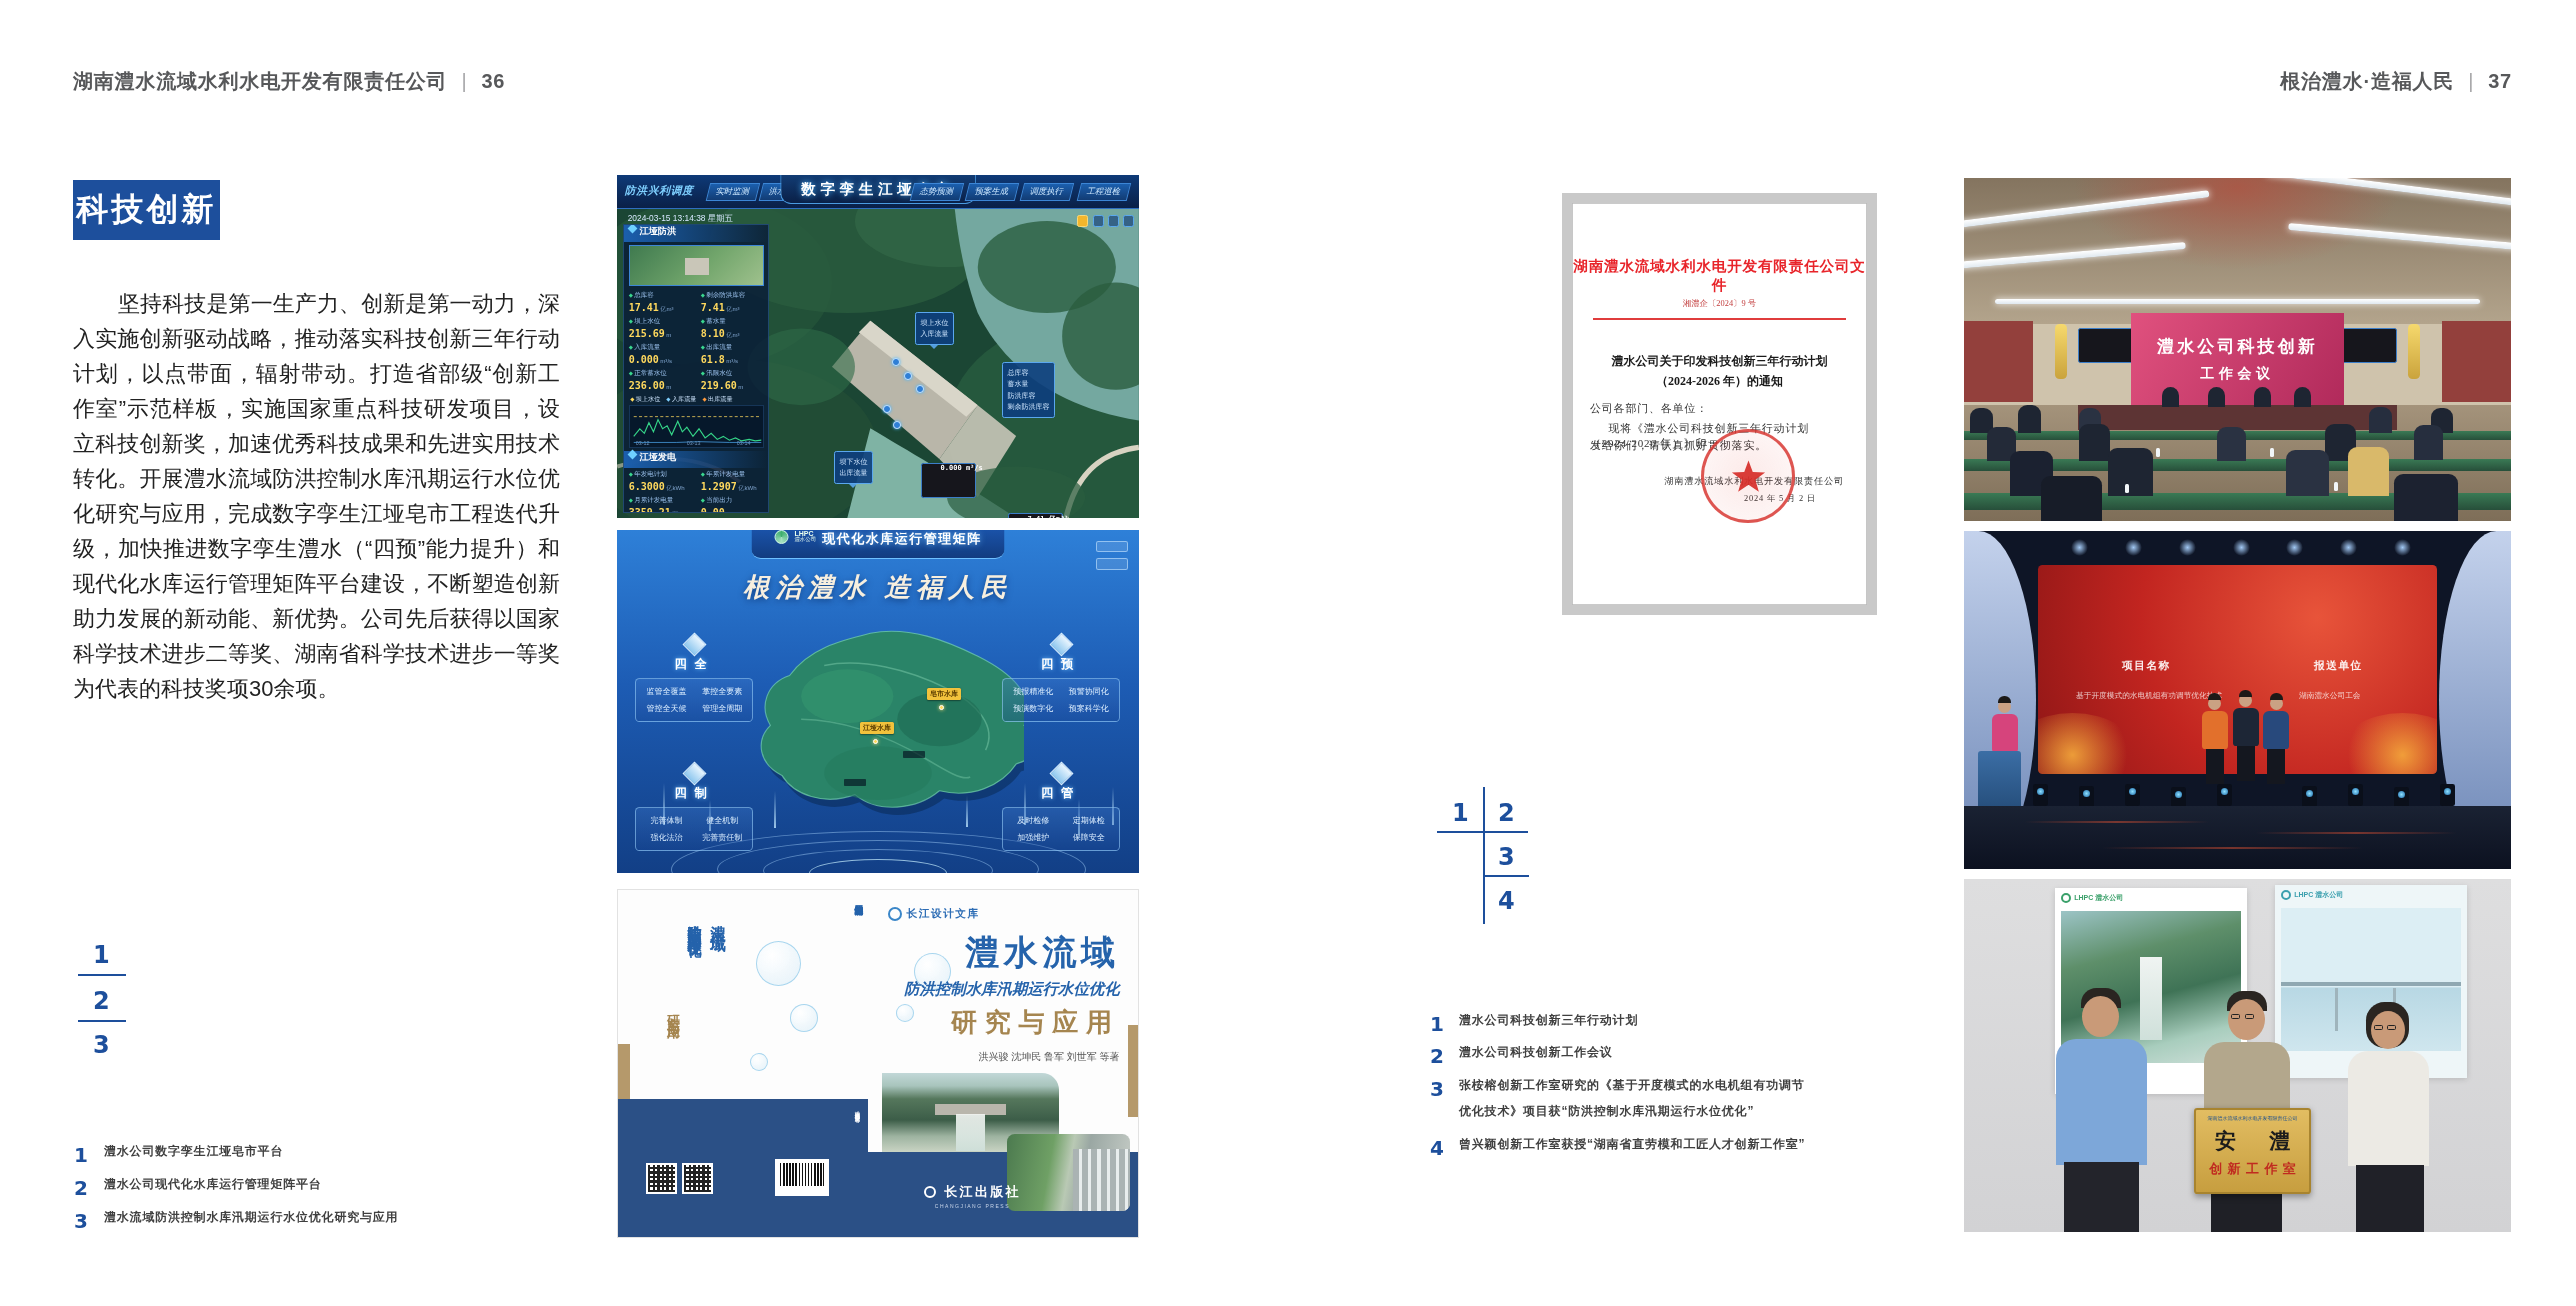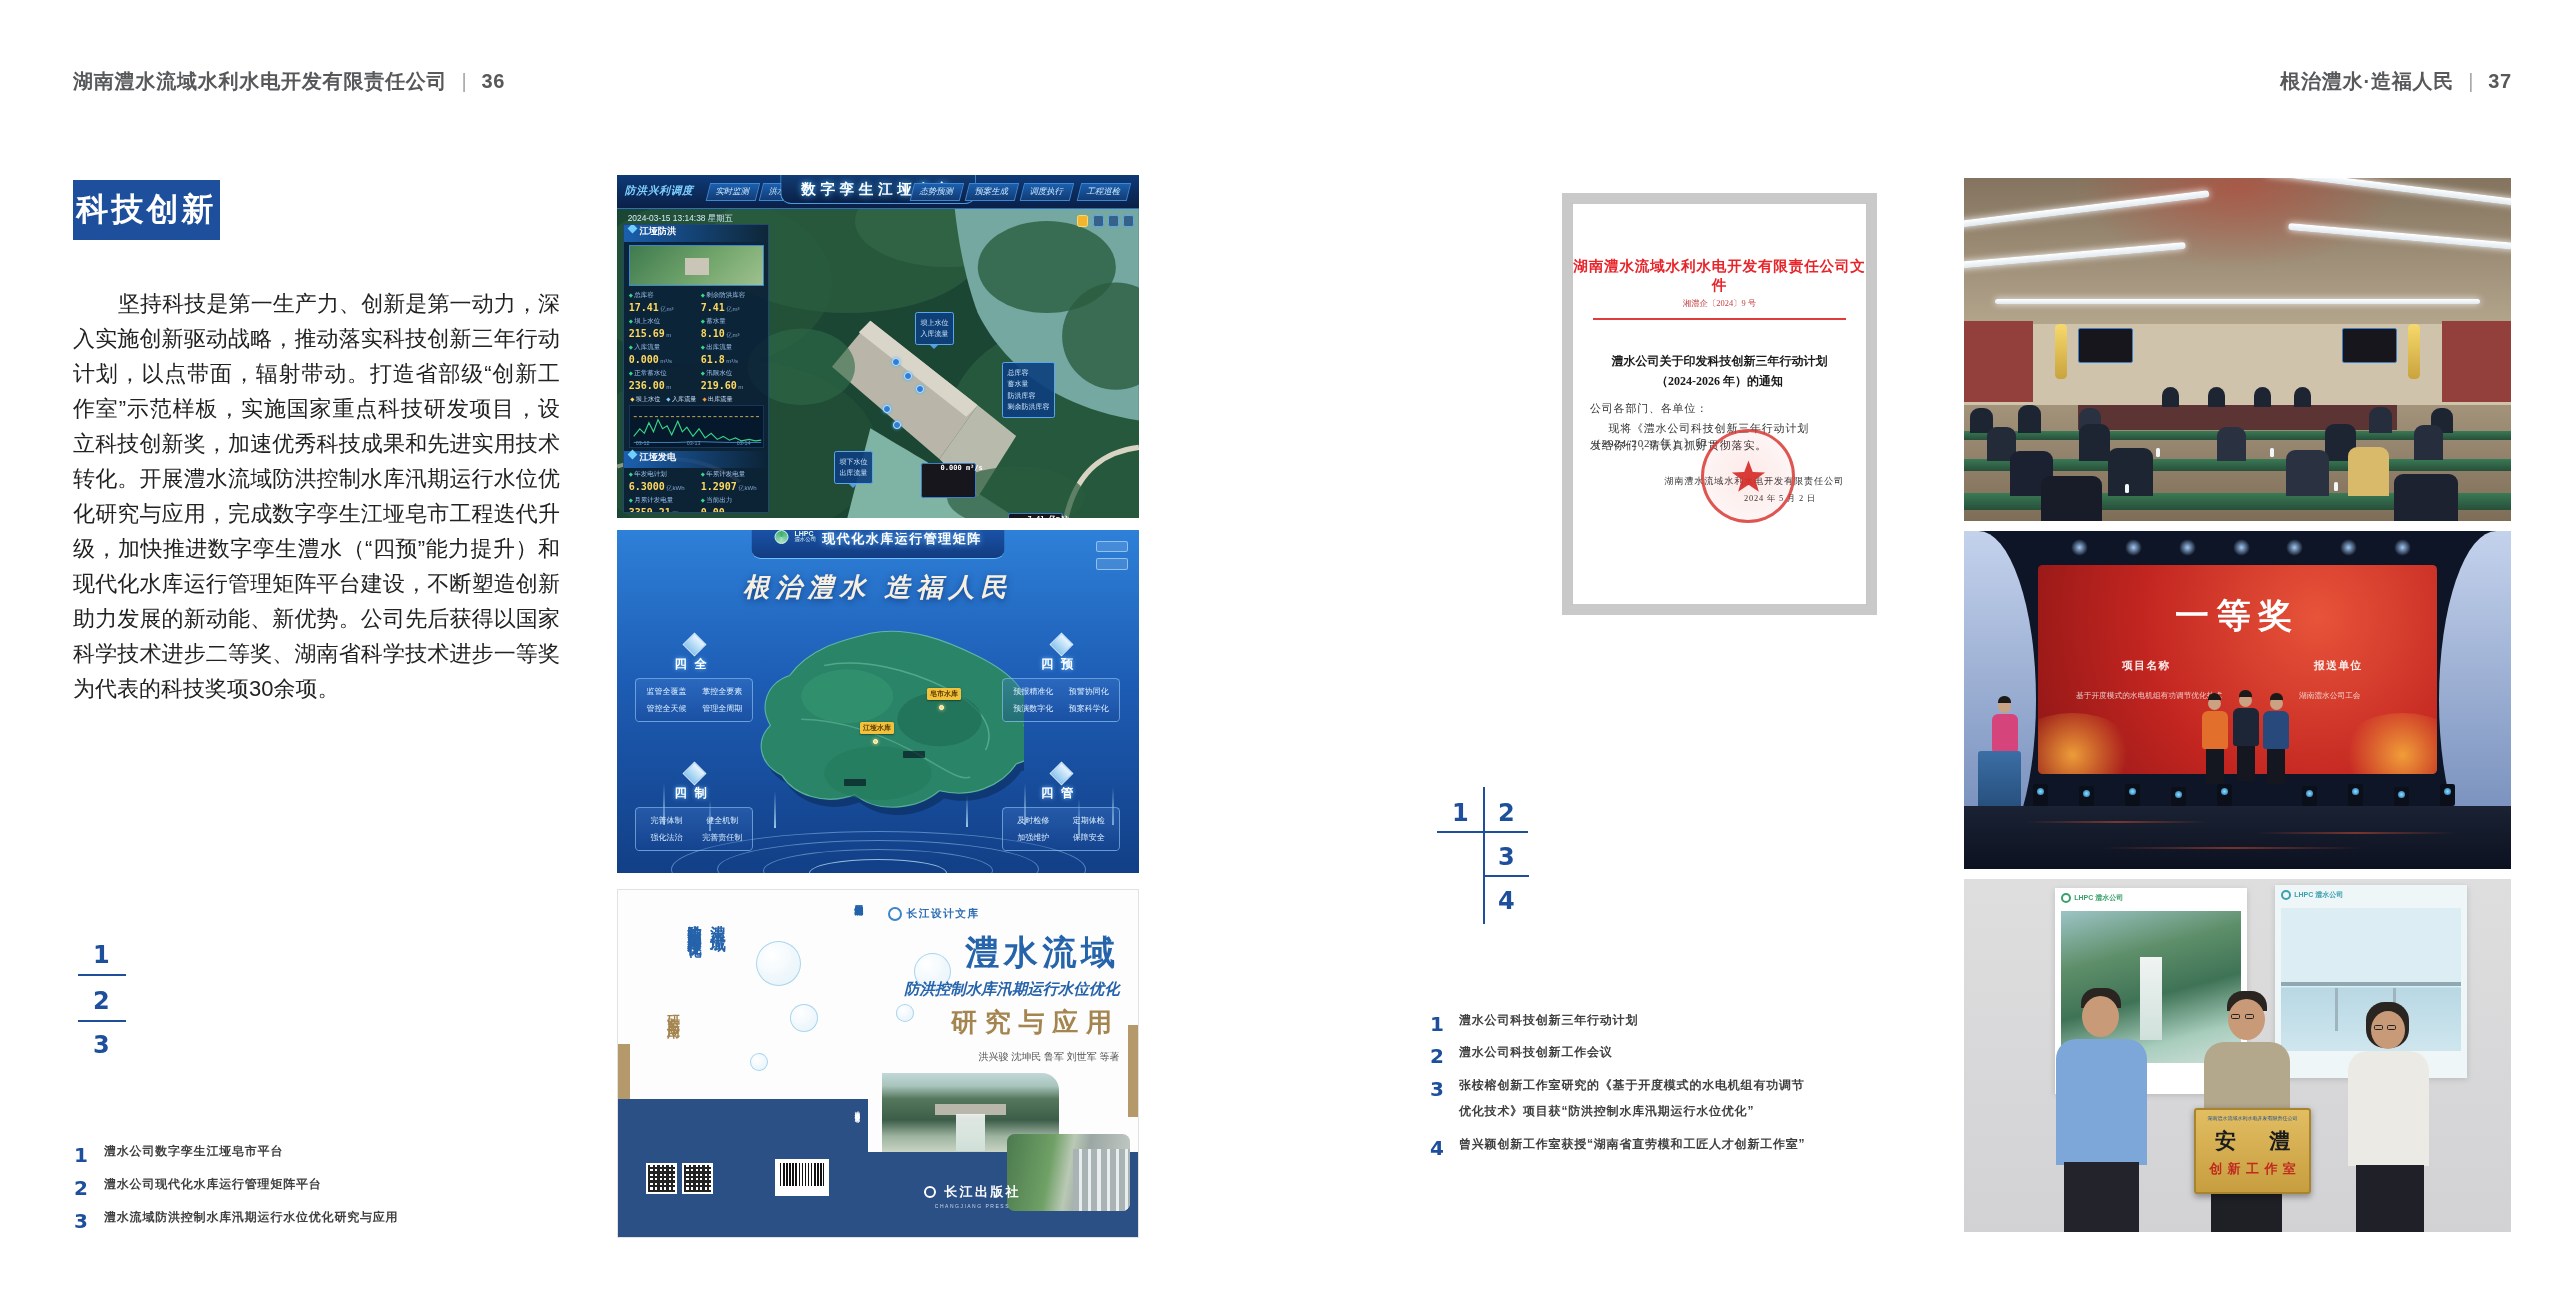--- a/index.html
+++ b/index.html
@@ -499,20 +499,24 @@
     <div class="strip" style="left:301px;top:6.1px;width:261px;transform:rotate(7deg)"></div>
     <div class="strip" style="left:-7.7px;top:74px;width:230px;transform:rotate(-5deg)"></div>
     <div class="strip" style="left:324px;top:55px;width:230px;transform:rotate(5deg)"></div>
     <div class="strip" style="left:31px;top:121px;width:485px;height:5.4px"></div>
     <div class="wallred" style="left:0"></div>
     <div class="wallred" style="right:0"></div>
     <div class="sconce" style="left:91px"></div>
     <div class="sconce" style="right:91px"></div>
     <div class="tv" style="left:114px"></div>
     <div class="tv" style="right:114px"></div>
+    <div class="mscreen">
+      <div class="l1">澧水公司科技创新</div>
+      <div class="l2">工作会议</div>
+    </div>
     <div class="mfloor"></div>
     <div class="rostrum"></div>
     <div class="ppl" style="left:198px;top:209px;width:17px;height:20px"></div>
     <div class="ppl" style="left:244px;top:209px;width:17px;height:20px"></div>
     <div class="ppl" style="left:290px;top:209px;width:17px;height:20px"></div>
     <div class="ppl" style="left:330px;top:209px;width:17px;height:20px"></div>
     <div class="desk" style="top:253px;height:9.2px"></div>
     <div class="desk" style="top:281px;height:12.3px"></div>
     <div class="desk" style="top:315px;height:17px"></div>
     <div class="ppl" style="left:6.1px;top:230px;width:23px;height:24.6px"></div>
@@ -543,21 +547,20 @@
     <div class="spot" style="left:107px"></div>
       <div class="spot" style="left:161px"></div>
     <div class="spot" style="left:215px"></div>
       <div class="spot" style="left:269px"></div>
     <div class="spot" style="left:322px"></div>
       <div class="spot" style="left:376px"></div>
     <div class="spot" style="left:430px"></div>
     <div class="ascreen">
       <div class="aglow" style="left:-31px;bottom:-23px"></div>
       <div class="aglow" style="right:-31px;bottom:-23px"></div>
-      <div class="atitle">一等奖</div>
       <div class="acol" style="left:84px;top:94px">项目名称</div>
       <div class="acol" style="left:276px;top:94px">报送单位</div>
       <div class="aitem" style="left:38px;top:126px">基于开度模式的水电机组有功调节优化技术</div>
       <div class="aitem" style="left:261px;top:126px">湖南澧水公司工会</div>
     </div>
     <div>
       <div class="head" style="left:34px;top:169px"></div>
       <div class="hair" style="left:34px;top:165px"></div>
       <div class="torso" style="left:28px;top:183px;background:#d6447c"></div>
       <div class="podium"></div>

